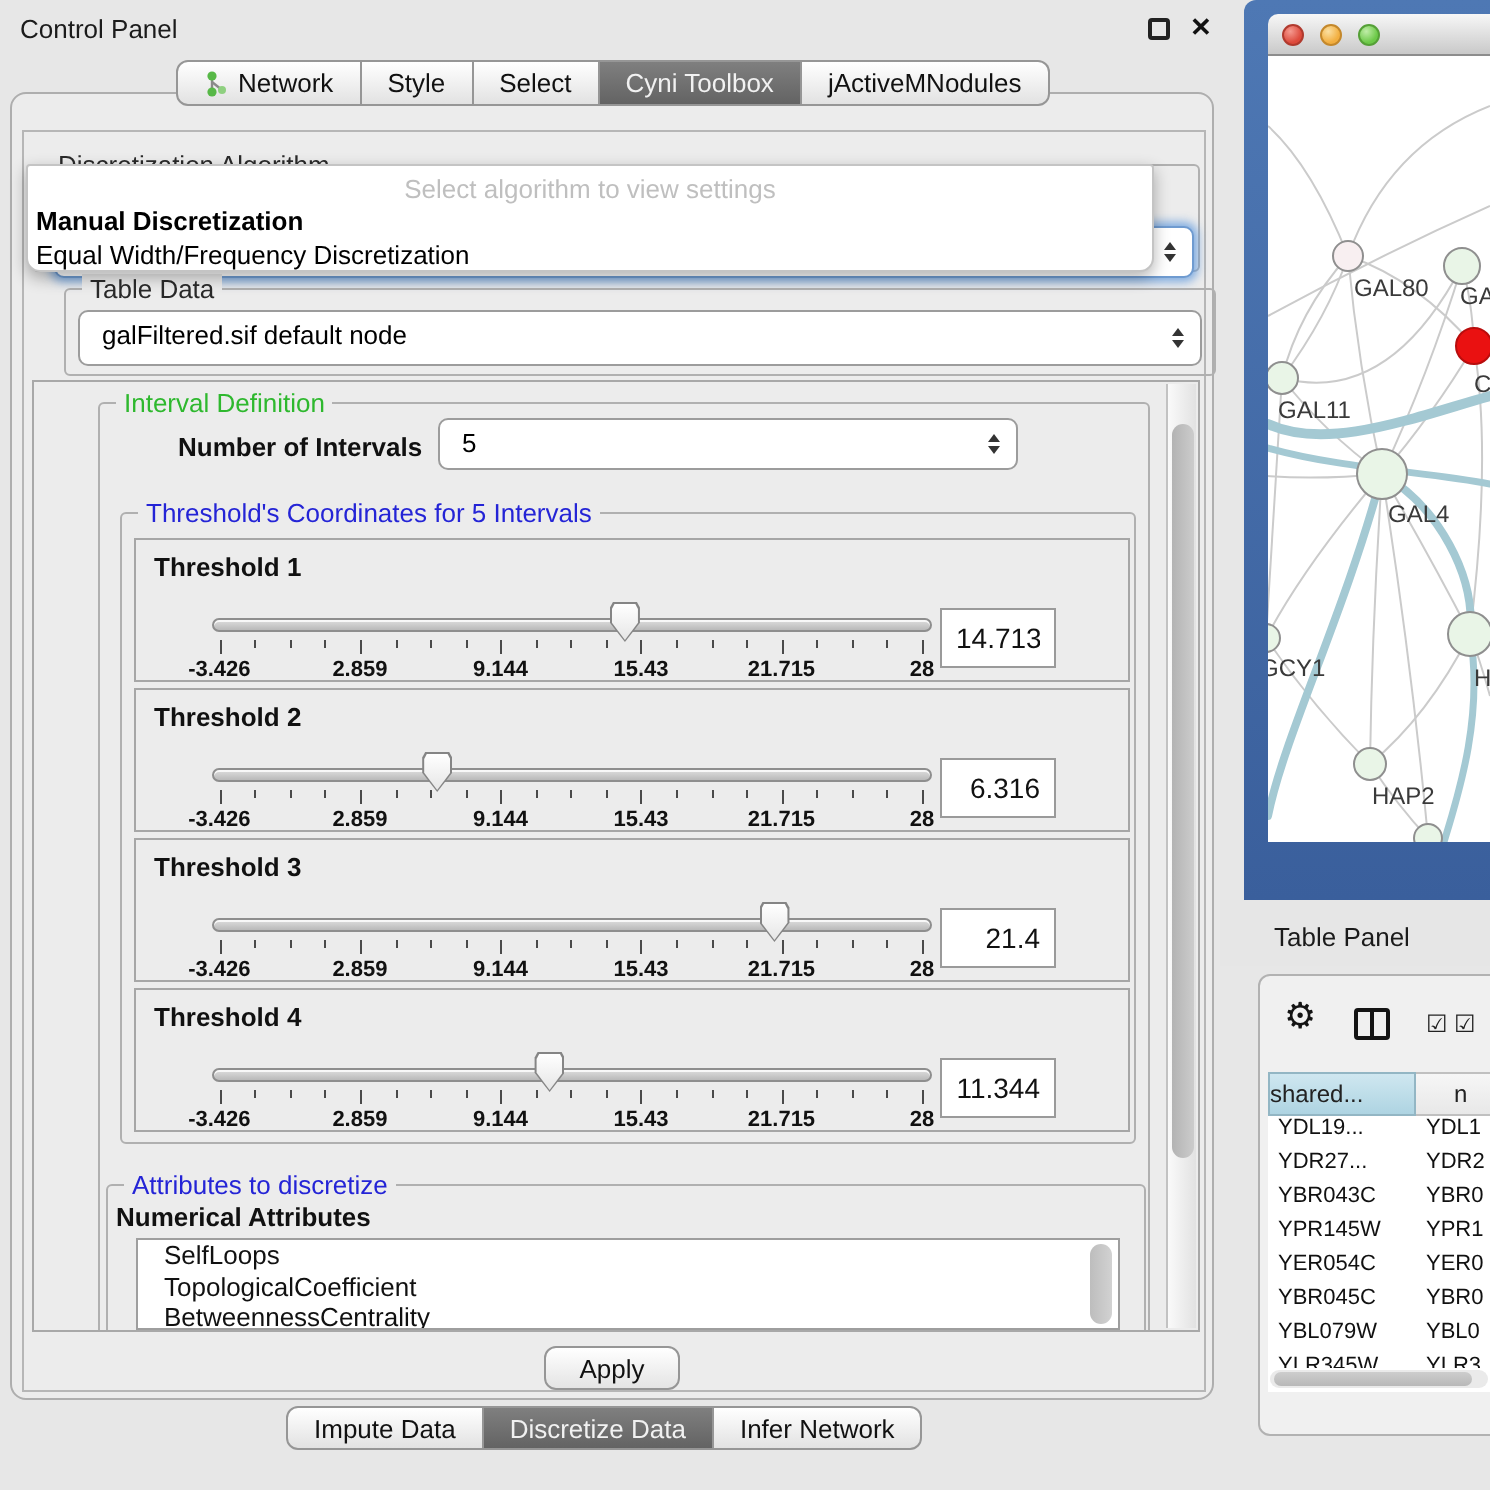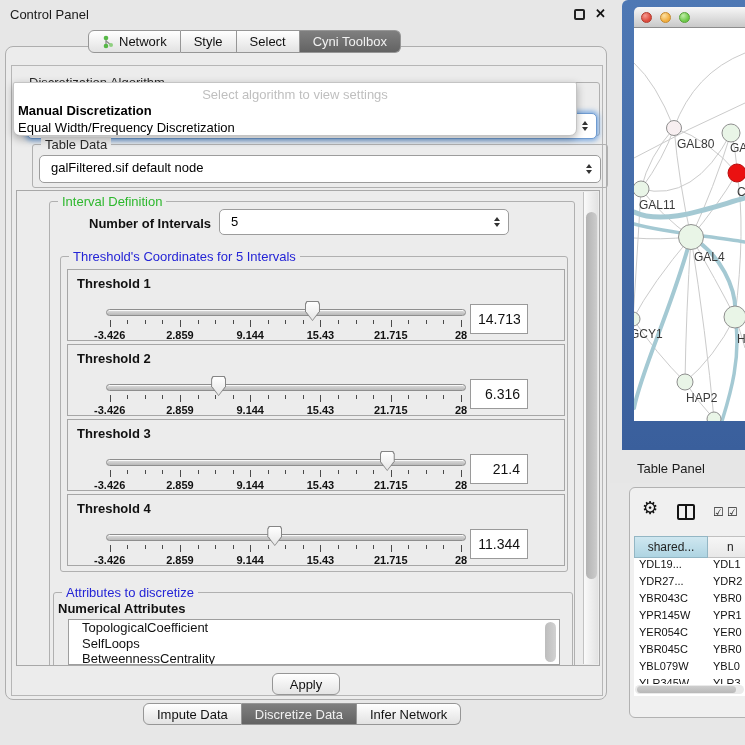--- a/index.html
+++ b/index.html
@@ -121,21 +121,21 @@
              background:#f0f0f0; border:1px solid #b2b2b2; border-radius:6px 0 0 6px; }
   #tp-gear { position:absolute; left:12px; top:11px; font-size:18px; color:#141414; line-height:18px; }
   #tp-colicon { position:absolute; left:47px; top:16px; width:18px; height:16px; border:2px solid #141414; border-radius:2px; }
   #tp-colicon::after { content:""; position:absolute; left:6px; top:0; width:2px; height:12px; background:#141414; }
   .tp-check { position:absolute; top:17px; font-size:12px; color:#222; }
   #tp-check1 { left:83px; } #tp-check2 { left:97px; }
 
   #tp-table { position:absolute; left:4px; top:48px; width:112px; height:160px; background:#fff; }
   #tp-thead { position:absolute; left:0; top:0; width:112px; height:22px; display:flex; }
   #tp-th1 { width:74px; background:linear-gradient(#cfe7f0,#aed4e2); border:1px solid #93b6c4;
-            font-size:12px; color:#222; text-align:center; line-height:20px; }
+            font-size:12px; color:#222; line-height:20px; }
   #tp-th2 { flex:1; background:linear-gradient(#f6f6f6,#e8e8e8); border:1px solid #c0c0c0; border-left:none;
             font-size:12px; color:#222; padding-left:19px; line-height:20px; }
   #tp-rows { position:absolute; left:0; top:22px; width:112px; height:126px; overflow:hidden; }
   .tp-row { display:flex; height:17px; font-size:11px; color:#111; }
   .tp-c1 { width:74px; padding-left:5px; white-space:nowrap; overflow:hidden; }
   .tp-c2 { flex:1; padding-left:5px; white-space:nowrap; overflow:hidden; }
   #tp-hsb { position:absolute; left:1px; bottom:2px; width:109px; height:9px; background:#eaeaea; border-radius:5px; }
   #tp-hsb-thumb { position:absolute; left:2px; top:1px; width:99px; height:7px;
                   background:linear-gradient(#cdcdcd,#b8b8b8); border-radius:5px; }
 </style>
@@ -330,22 +330,22 @@
                 </div>
               </div>
           </div>
         </div>
 
         <div class="grp" id="attr-grp">
           <span class="glabel blue">Attributes to discretize</span>
           <span id="attr-title">Numerical Attributes</span>
           <div id="attr-list">
 
-          <div class="attr-item">TopologicalCoefficient</div>
-              <div class="attr-item">SelfLoops</div>
+          <div class="attr-item">SelfLoops</div>
+              <div class="attr-item">TopologicalCoefficient</div>
               <div class="attr-item">BetweennessCentrality</div>
               <div id="attr-sb"></div>
             </div>
         </div>
 
         <div id="main-sb">
           <div id="main-sb-thumb"></div>
         </div>
       </div>
 
@@ -367,20 +367,23 @@
         <span>Network</span>
       </div>
       <div class="tab">
         <span>Style</span>
       </div>
       <div class="tab">
         <span>Select</span>
       </div>
       <div class="tab sel">
         <span>Cyni Toolbox</span>
+      </div>
+      <div class="tab">
+        <span>jActiveMNodules</span>
       </div>
     </div>
   <div class="seg-tabs" id="bottom-tabs">
       <div class="tab">
         <span>Impute Data</span>
       </div>
       <div class="tab sel">
         <span>Discretize Data</span>
       </div>
       <div class="tab">

